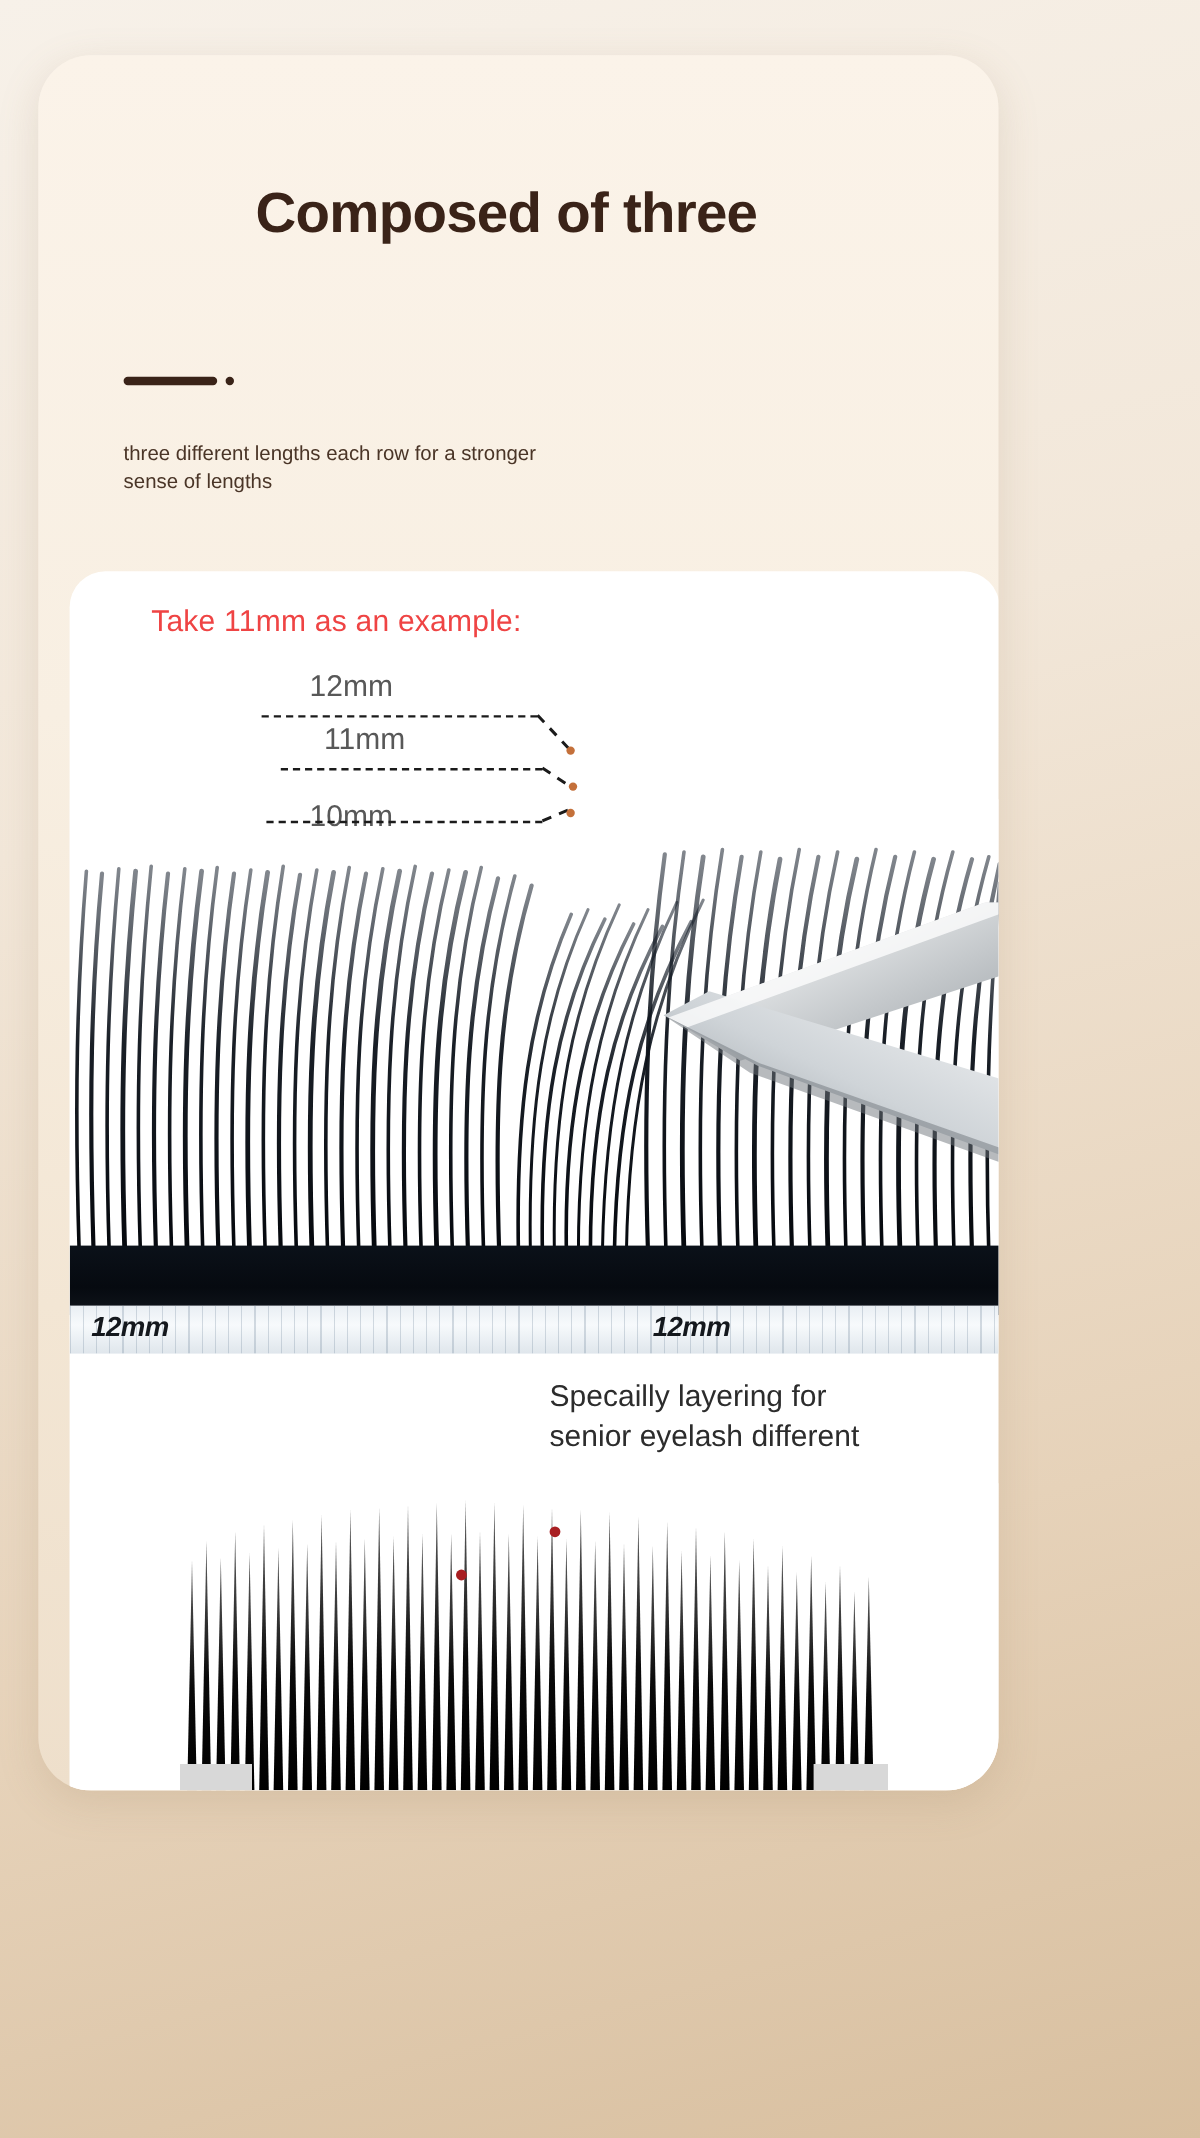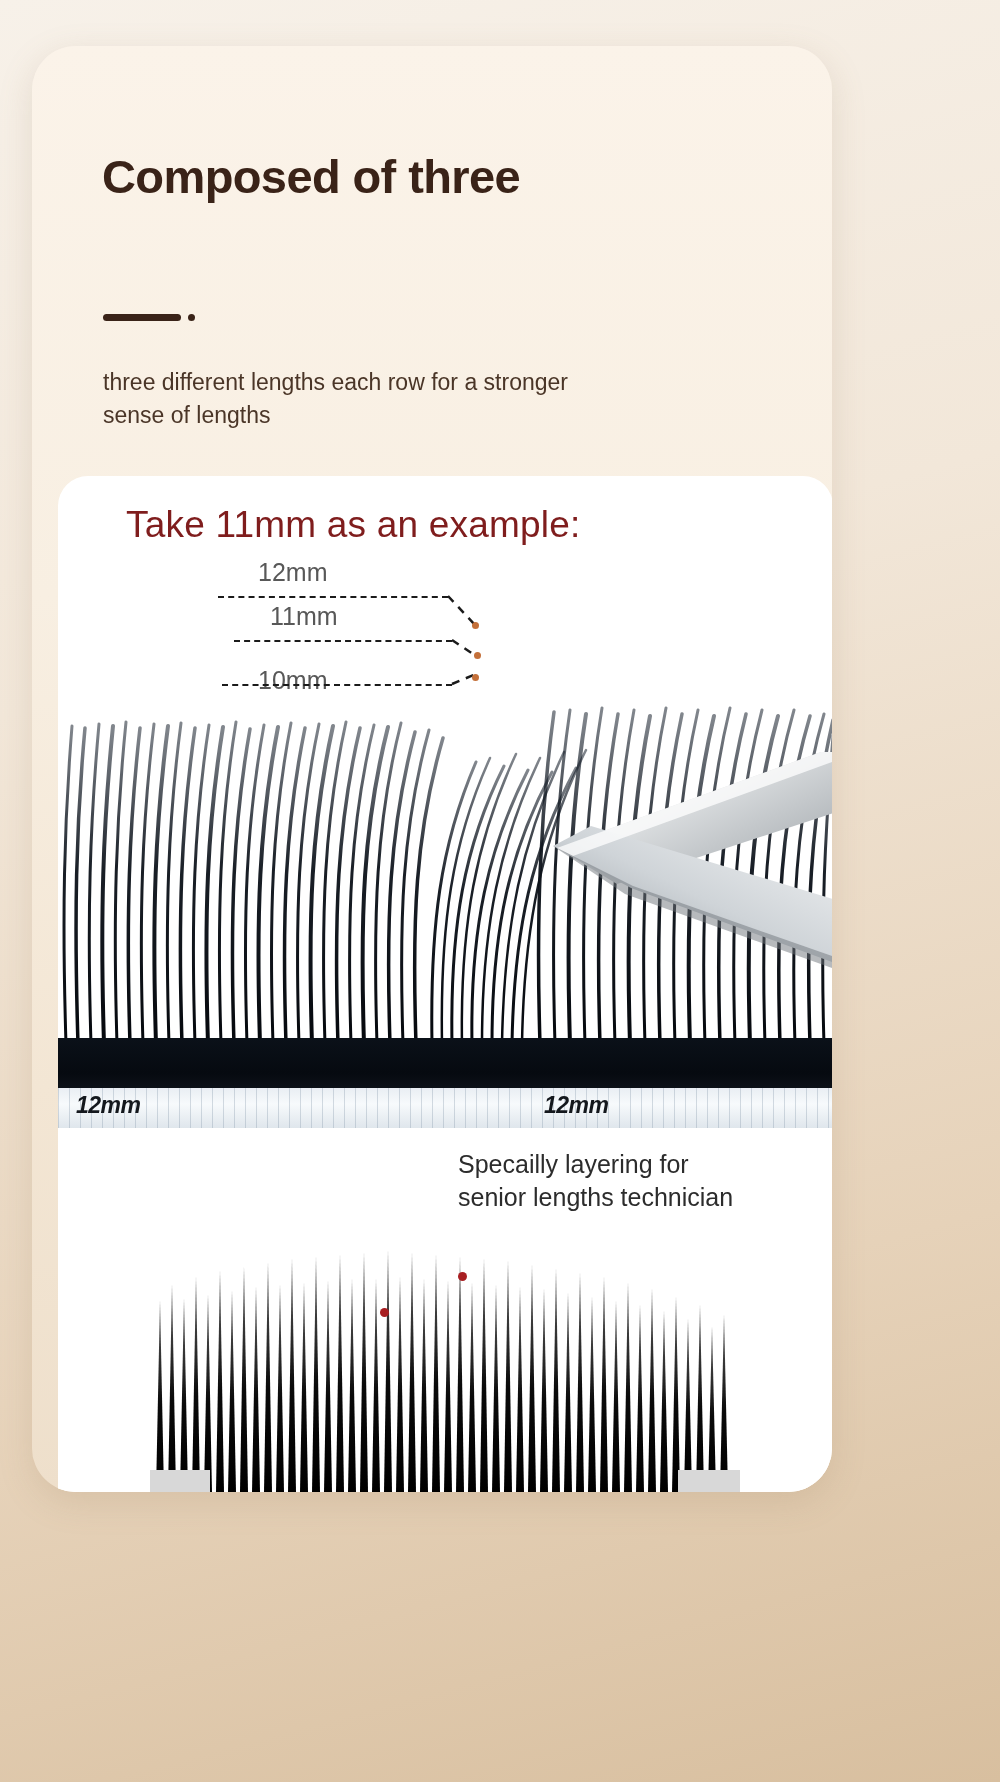--- a/index.html
+++ b/index.html
@@ -39,20 +39,21 @@
   .heading {
     position: absolute;
     left: 70px;
     top: 104px;
     width: 640px;
     font-size: 47px;
     font-weight: bold;
     line-height: 1.16;
     letter-spacing: -0.6px;
     color: #3a2318;
+    text-align: center;
   }
   .heading .line2 { display: block; }
 
   .divider-wrap {
     position: absolute;
     left: 71px;
     top: 268px;
     display: flex;
     align-items: center;
   }
@@ -68,21 +69,21 @@
     border-radius: 50%;
     background: #3a2318;
     margin-left: 7px;
   }
 
   .subtitle {
     position: absolute;
     left: 71px;
     top: 320px;
     width: 620px;
-    font-size: 23px;
+    font-size: 17px;
     line-height: 1.42;
     color: #4a3527;
     font-weight: 300;
   }
   .subtitle .line2 { display: block; }
 
   
   .photo-card {
     position: absolute;
     left: 26px;
@@ -91,23 +92,23 @@
     height: 1016px;
     border-radius: 30px 30px 0 0;
     background: #ffffff;
     overflow: hidden;
   }
 
   .example-label {
     position: absolute;
     left: 68px;
     top: 28px;
-    font-size: 37px;
+    font-size: 25px;
     font-weight: 300;
-    color: #7f1d1d;
+    color: #ef4444;
     letter-spacing: 0.2px;
   }
 
   
   .measure-layer {
     position: absolute;
     left: 0;
     top: 86px;
     width: 775px;
     height: 140px;
@@ -383,21 +384,21 @@
         <div class="lash-strip-base"></div>
       </div>
 
       <div class="ruler">
         <span class="ruler-label left">12mm</span>
         <span class="ruler-label right">12mm</span>
       </div>
 
       <div class="caption">
         <span>Specailly layering for</span>
-        <span class="line2">senior lengths technician</span>
+        <span class="line2">senior eyelash different</span>
       </div>
 
       <div class="bottom-photo">
         <div class="red-dot" style="left:322px; top:72px;"></div>
         <div class="red-dot" style="left:400px; top:36px;"></div>
         <svg class="bottom-fan" viewBox="0 0 590 252" preserveAspectRatio="none">
           <defs>
             <linearGradient id="bGrad" x1="0" y1="0" x2="0" y2="1">
               <stop offset="0%" stop-color="#2a2a2a" stop-opacity="0.75"></stop>
               <stop offset="55%" stop-color="#0a0a0a" stop-opacity="1"></stop>

